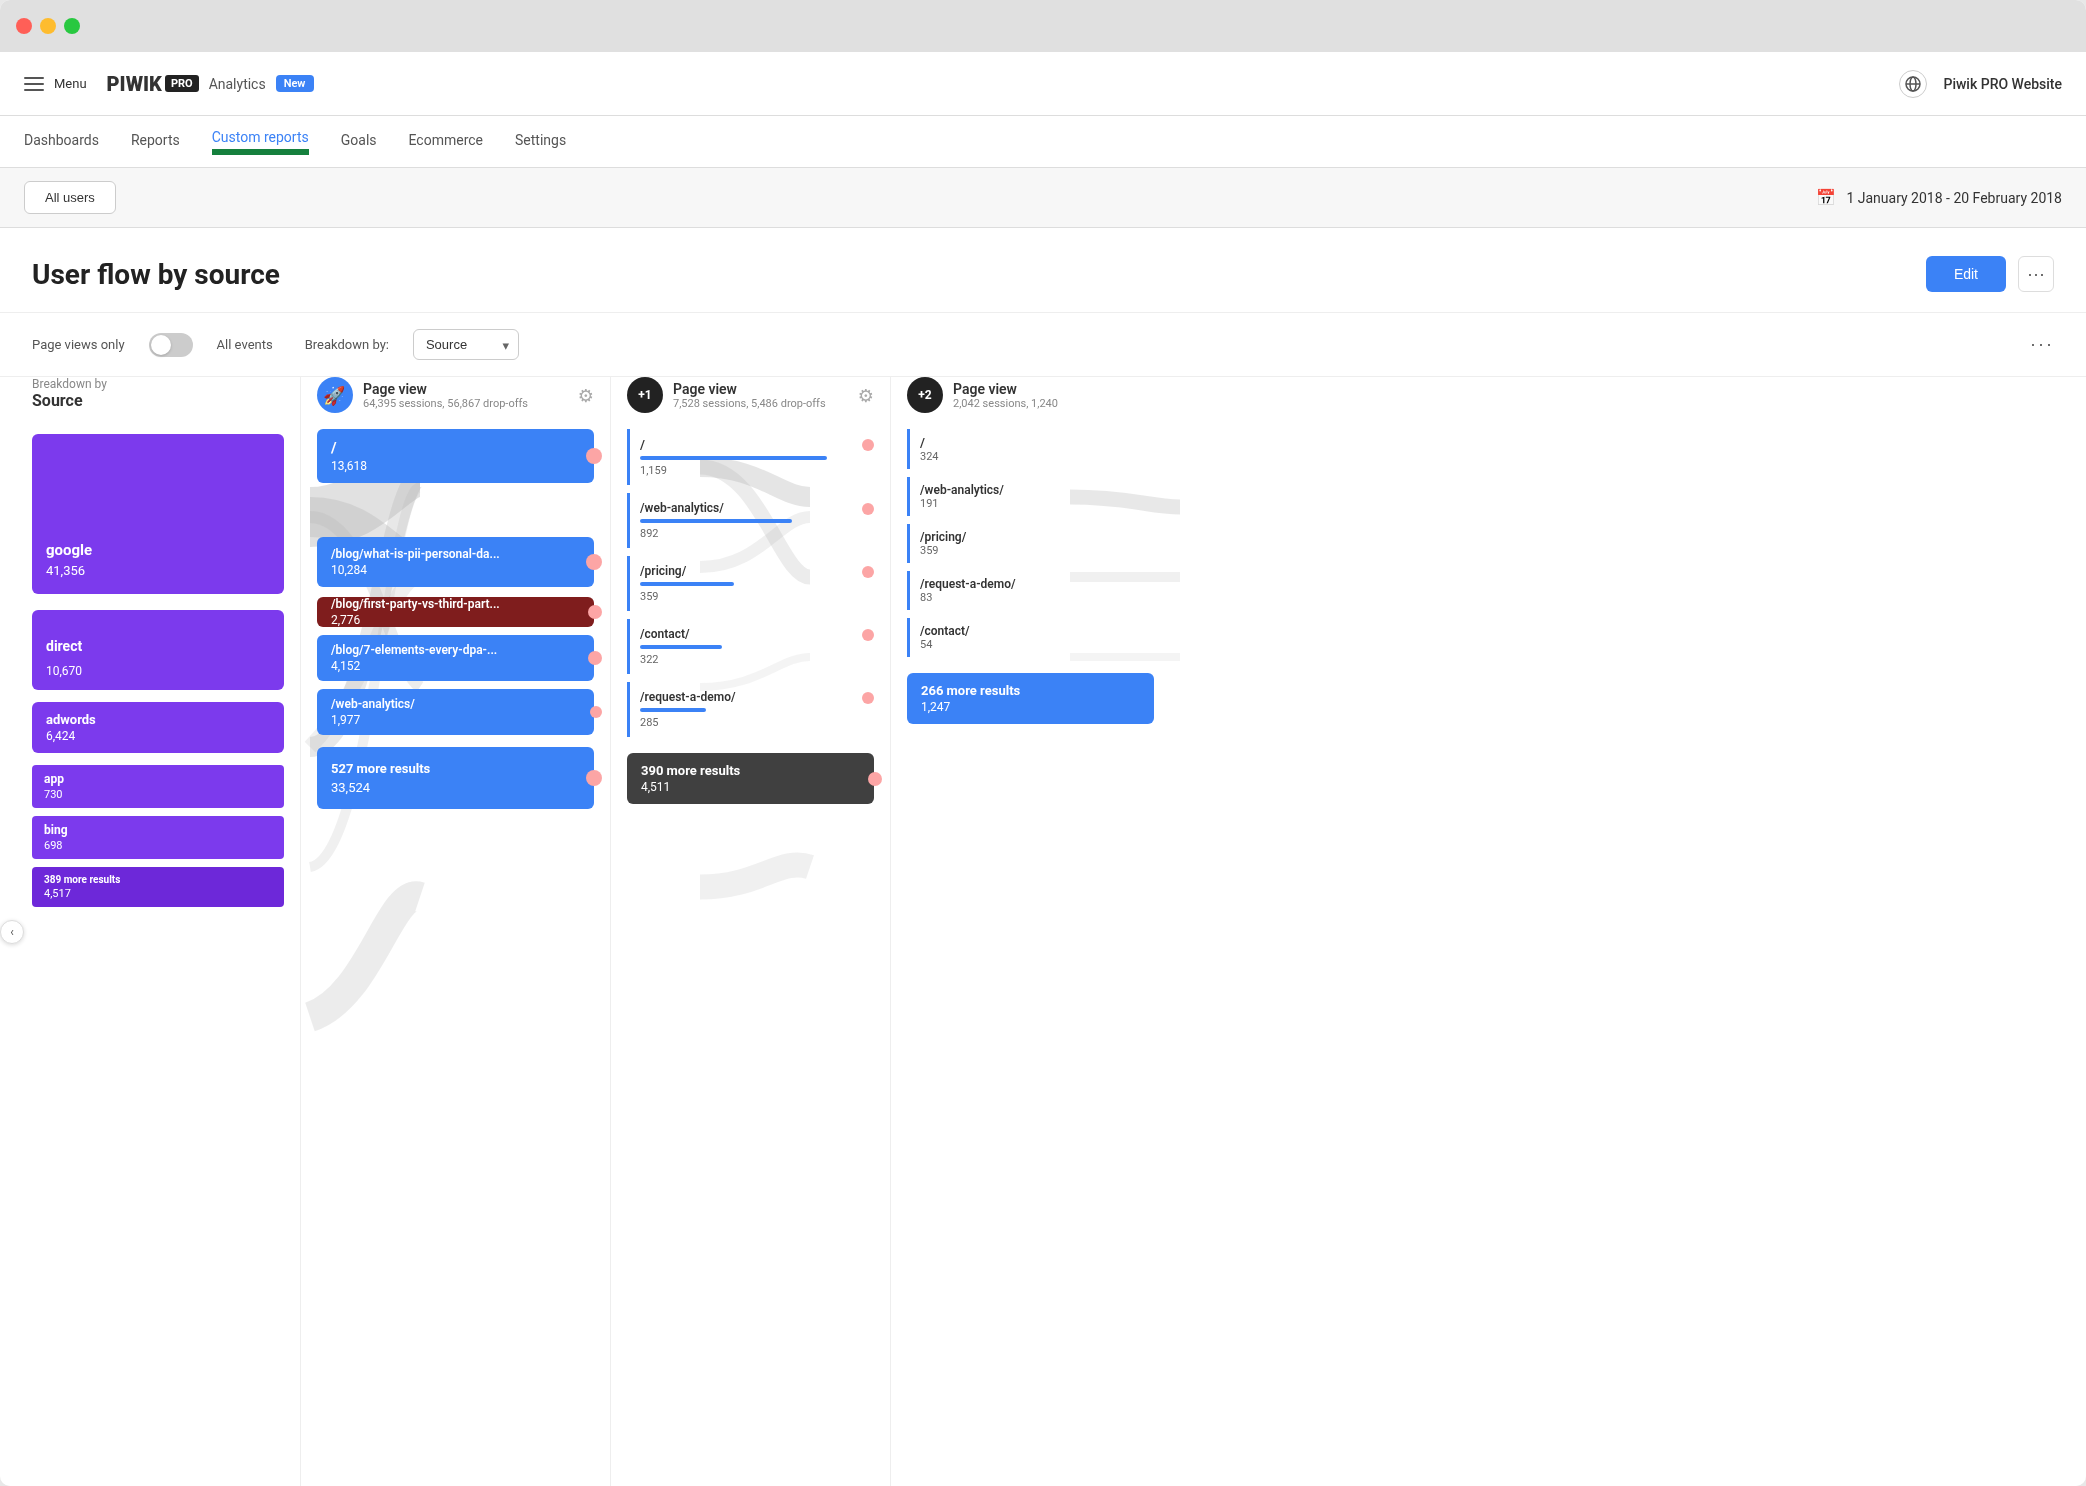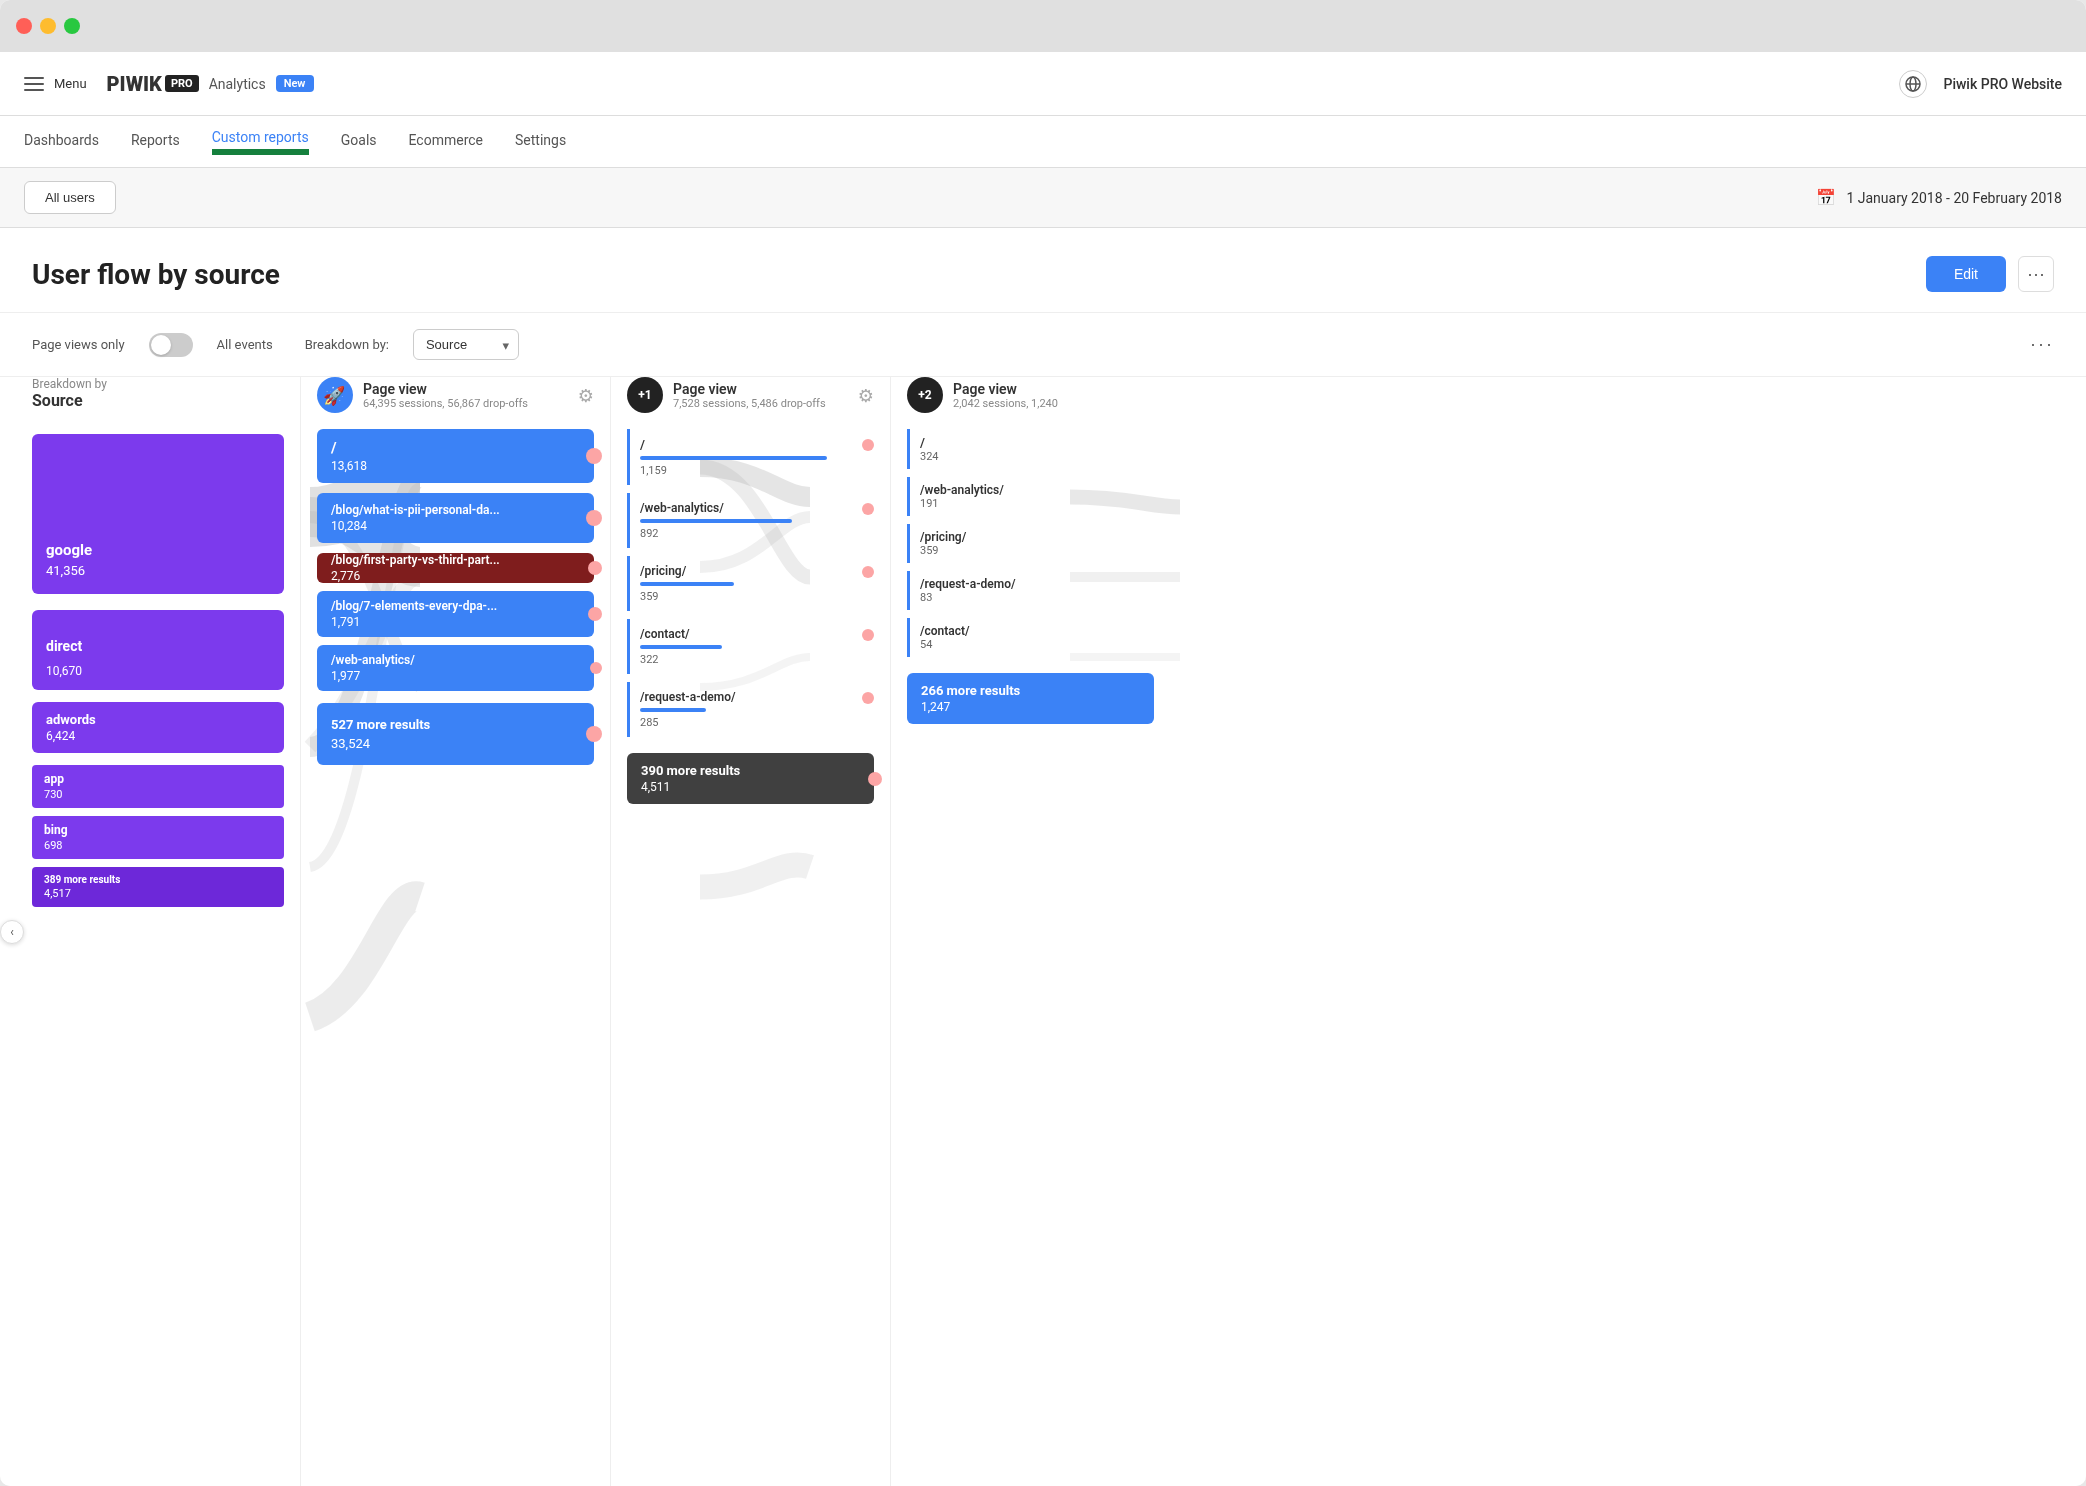--- a/index.html
+++ b/index.html
@@ -218,35 +218,35 @@
           </div>
           <span style="color:#aaa;cursor:pointer;font-size:18px;">⚙</span>
         </div>
 
         <div style="background:#3b82f6;color:#fff;border-radius:6px;padding:10px 14px;margin-bottom:10px;position:relative;cursor:pointer;">
           <div style="font-size:15px;font-weight:700;">/</div>
           <div style="font-size:12px;margin-top:2px;">13,618</div>
           <div style="position:absolute;right:-8px;top:50%;transform:translateY(-50%);width:16px;height:16px;background:#fca5a5;border-radius:50%;"></div>
         </div>
 
-        <div style="background:#3b82f6;color:#fff;border-radius:6px;padding:10px 14px;margin-bottom:10px;position:relative;cursor:pointer;">
+        <div style="background:#3b82f6;color:#fff;border-radius:6px;padding:10px 14px;margin-bottom:10px;position:relative;cursor:pointer;margin-top:44px;">
           <div style="font-size:12px;font-weight:600;white-space:nowrap;overflow:hidden;text-overflow:ellipsis;max-width:240px;">/blog/what-is-pii-personal-da...</div>
           <div style="font-size:12px;margin-top:2px;">10,284</div>
           <div style="position:absolute;right:-8px;top:50%;transform:translateY(-50%);width:16px;height:16px;background:#fca5a5;border-radius:50%;"></div>
         </div>
 
         <div style="background:#7f1d1d;color:#fff;border-radius:6px;padding:0 14px;margin-bottom:8px;position:relative;cursor:pointer;">
           <div style="font-size:12px;font-weight:600;white-space:nowrap;overflow:hidden;text-overflow:ellipsis;max-width:240px;">/blog/first-party-vs-third-part...</div>
           <div style="font-size:12px;margin-top:2px;">2,776</div>
           <div style="position:absolute;right:-8px;top:50%;transform:translateY(-50%);width:14px;height:14px;background:#fca5a5;border-radius:50%;"></div>
         </div>
 
         <div style="background:#3b82f6;color:#fff;border-radius:6px;padding:8px 14px;margin-bottom:8px;position:relative;cursor:pointer;">
           <div style="font-size:12px;font-weight:600;white-space:nowrap;overflow:hidden;text-overflow:ellipsis;max-width:240px;">/blog/7-elements-every-dpa-...</div>
-          <div style="font-size:12px;margin-top:2px;">1,791</div>
+          <div style="font-size:12px;margin-top:2px;">4,152</div>
           <div style="position:absolute;right:-8px;top:50%;transform:translateY(-50%);width:14px;height:14px;background:#fca5a5;border-radius:50%;"></div>
         </div>
 
         <div style="background:#3b82f6;color:#fff;border-radius:6px;padding:8px 14px;margin-bottom:8px;position:relative;cursor:pointer;">
           <div style="font-size:12px;font-weight:600;">/web-analytics/</div>
           <div style="font-size:12px;margin-top:2px;">1,977</div>
           <div style="position:absolute;right:-8px;top:50%;transform:translateY(-50%);width:12px;height:12px;background:#fca5a5;border-radius:50%;"></div>
         </div>
 
         <div style="background:#3b82f6;color:#fff;border-radius:6px;padding:14px 14px;margin-top:4px;cursor:pointer;position:relative;">

